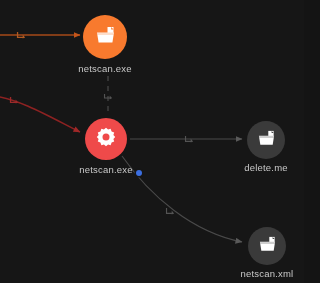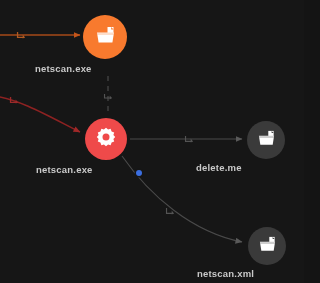--- a/index.html
+++ b/index.html
@@ -52,25 +52,25 @@
     width: 38px;
     height: 38px;
     left: -19px;
     top: -19px;
     background: #3a3a3a;
   }
   .node-label {
     position: absolute;
     left: -70px;
     width: 140px;
+    text-align: center;
     color: #c9c9c9;
     font-size: 9.5px;
     letter-spacing: 0.2px;
     white-space: nowrap;
-    font-weight: bold;
   }
   .label-orange { top: 26px; }
   .label-red { top: 25px; }
   .label-gray { top: 22px; }
   .badge-dot {
     position: absolute;
     width: 6px;
     height: 6px;
     border-radius: 50%;
     background: #3b6ee0;

